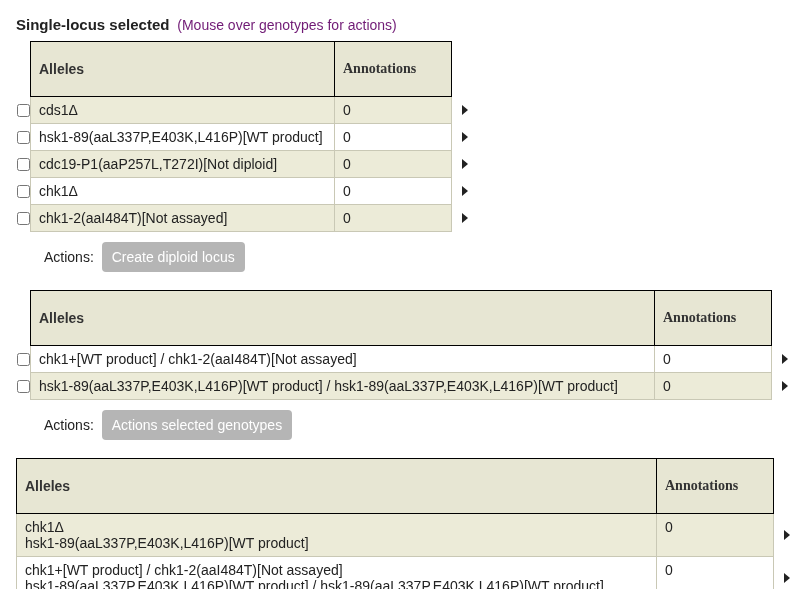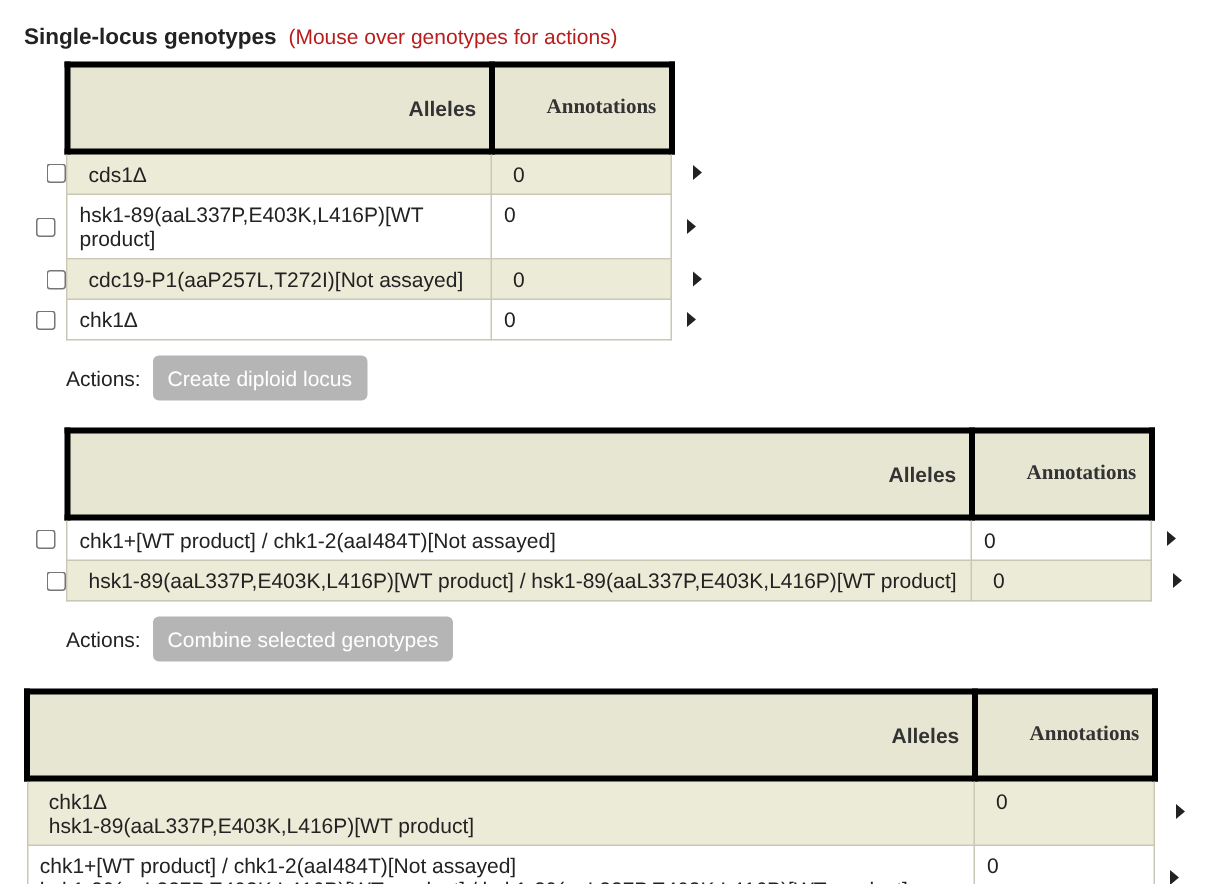--- a/index.html
+++ b/index.html
@@ -12,52 +12,51 @@
   }
   .section-title {
     font-weight: bold;
     font-size: 15px;
     color: #222;
     display: inline;
   }
   .section-hint {
     font-weight: normal;
     font-size: 14px;
-    color: #b91c1c;
+    color: #701a75;
     display: inline;
     margin-left: 4px;
   }
   .table-block {
     margin-top: 8px;
     margin-bottom: 10px;
   }
   table {
     border-collapse: collapse;
     width: 100%;
   }
   th {
     background: #e7e6d3;
-    border: 4px solid #000000;
+    border: 1px solid #000000;
     font-weight: bold;
     font-size: 14px;
     color: #333;
     padding: 19px 8px;
-    text-align: right;
+    text-align: left;
   }
   td {
     border: 1px solid #c9c8b5;
     padding: 5px 8px;
     font-size: 14px;
     color: #222;
     background: #fff;
     vertical-align: top;
   }
   tr.odd td {
     background: #ecebd8;
-    padding-left: 14px;
   }
   td.checkbox-cell, th.checkbox-cell {
     width: 14px;
     border: none;
     background: #fff !important;
     padding: 4px 0px 0 0;
     text-align: center;
     vertical-align: middle;
   }
   td.arrow-cell, th.arrow-cell {
@@ -108,21 +107,21 @@
     font-family: Liberation Serif, serif;
   }
   .single-table { width: 460px; }
   .diploid-table { width: 780px; }
   .multi-table  { width: 783px; }
 </style>
 </head>
 <body>
 
 <div>
-  <span class="section-title">Single-locus genotypes</span>
+  <span class="section-title">Single-locus selected</span>
   <span class="section-hint">(Mouse over genotypes for actions)</span>
 
   <div class="table-block single-table">
     <table>
       <tbody>
           <tr>
         <th class="checkbox-cell"></th>
         <th>Alleles</th>
         <th class="ann-col">Annotations</th>
         <th class="arrow-cell"></th>
@@ -137,27 +136,33 @@
             <td class="arrow-cell"><span class="arrow"></span></td>
           </tr>
           <tr>
             <td class="checkbox-cell"><input type="checkbox" style=""></td>
             <td>hsk1-89(aaL337P,E403K,L416P)[WT product]</td>
             <td>0</td>
             <td class="arrow-cell"><span class="arrow"></span></td>
           </tr>
           <tr class="odd">
             <td class="checkbox-cell"><input type="checkbox" style=""></td>
-            <td>cdc19-P1(aaP257L,T272I)[Not assayed]</td>
+            <td>cdc19-P1(aaP257L,T272I)[Not diploid]</td>
             <td>0</td>
             <td class="arrow-cell"><span class="arrow"></span></td>
           </tr>
           <tr>
             <td class="checkbox-cell"><input type="checkbox" style=""></td>
             <td>chk1Δ</td>
+            <td>0</td>
+            <td class="arrow-cell"><span class="arrow"></span></td>
+          </tr>
+          <tr class="odd">
+            <td class="checkbox-cell"><input type="checkbox" style=""></td>
+            <td>chk1-2(aaI484T)[Not assayed]</td>
             <td>0</td>
             <td class="arrow-cell"><span class="arrow"></span></td>
           </tr>
         </tbody>
     </table>
   </div>
 
   <div class="actions-row">
     <span>Actions:</span>
     <button class="btn">Create diploid locus</button>
@@ -186,21 +191,21 @@
             <td>hsk1-89(aaL337P,E403K,L416P)[WT product] / hsk1-89(aaL337P,E403K,L416P)[WT product]</td>
             <td>0</td>
             <td class="arrow-cell"><span class="arrow"></span></td>
           </tr>
         </tbody>
     </table>
   </div>
 
   <div class="actions-row">
     <span>Actions:</span>
-    <button class="btn">Combine selected genotypes</button>
+    <button class="btn">Actions selected genotypes</button>
   </div>
 </div>
 
 <div>
 
   <div class="table-block multi-table">
     <table>
       <tbody>
           <tr>
         <th>Alleles</th>

